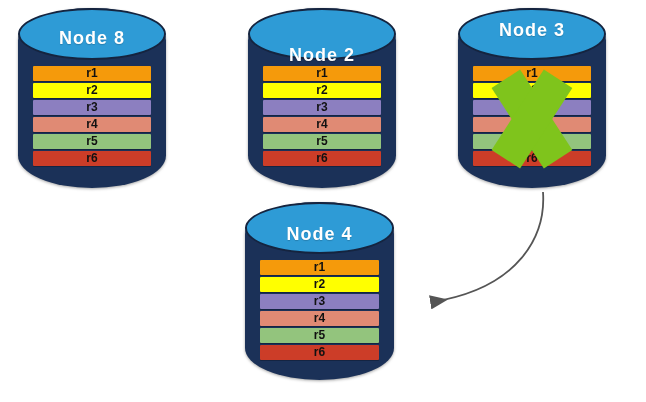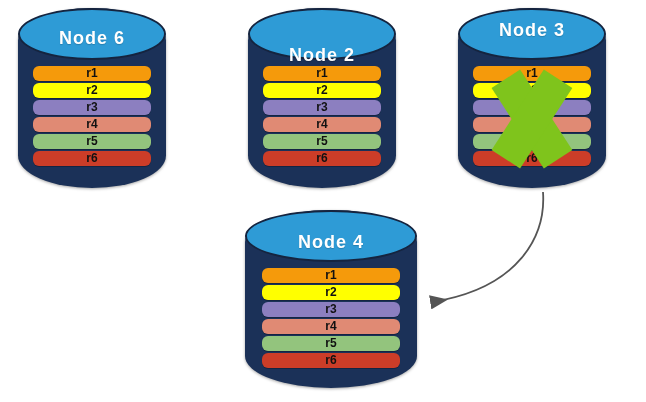--- a/index.html
+++ b/index.html
@@ -46,21 +46,21 @@
   }
   .rows{
     position:absolute;
     left:10%;
     width:80%;
     z-index:3;
   }
   .row{
     height:15px;
     margin-bottom:2px;
-    border-radius:6px;
+    border-radius:1px;
     text-align:center;
     color:#111111;
     font-weight:bold;
     font-size:12px;
     line-height:15px;
     box-shadow:0 1px 0 rgba(0,0,0,.25);
   }
   .row:last-child{margin-bottom:0;}
 
   .xmark{
@@ -83,21 +83,21 @@
   svg.arrow-layer{position:absolute;left:0;top:0;width:646px;height:402px;z-index:7;overflow:visible;}
 </style>
 </head>
 <body>
 
 <div id="stage">
 
   <div class="node" id="node1" style="left:18px;top:8px;width:148px;height:180px;">
     <div class="cyl-body"></div>
     <div class="cyl-top"></div>
-    <div class="cyl-title" style="top:20px;">Node  6</div>
+    <div class="cyl-title" style="top:20px;">Node  8</div>
     <div class="rows" style="top:58px;">
         <div class="row" style="background: rgb(245, 154, 11);">r1</div>
         <div class="row" style="background: rgb(255, 255, 0);">r2</div>
         <div class="row" style="background: rgb(140, 127, 192);">r3</div>
         <div class="row" style="background: rgb(224, 138, 116);">r4</div>
         <div class="row" style="background: rgb(147, 196, 125);">r5</div>
         <div class="row" style="background: rgb(204, 61, 40);">r6</div>
       </div>
   </div>
 
@@ -126,21 +126,21 @@
         <div class="row" style="background: rgb(224, 138, 116);">r4</div>
         <div class="row" style="background: rgb(147, 196, 125);">r5</div>
         <div class="row" style="background: rgb(204, 61, 40);">r6</div>
       </div>
     <div class="xmark" style="left:36px;top:42px;width:76px;height:138px;">
       <div class="bar b1"></div>
       <div class="bar b2"></div>
     </div>
   </div>
 
-  <div class="node" id="node4" style="left:245px;top:210px;width:172px;height:178px;">
+  <div class="node" id="node4" style="left:245px;top:202px;width:149px;height:178px;">
     <div class="cyl-body"></div>
     <div class="cyl-top"></div>
     <div class="cyl-title" style="top:22px;">Node  4</div>
     <div class="rows" style="top:58px;">
         <div class="row" style="background: rgb(245, 154, 11);">r1</div>
         <div class="row" style="background: rgb(255, 255, 0);">r2</div>
         <div class="row" style="background: rgb(140, 127, 192);">r3</div>
         <div class="row" style="background: rgb(224, 138, 116);">r4</div>
         <div class="row" style="background: rgb(147, 196, 125);">r5</div>
         <div class="row" style="background: rgb(204, 61, 40);">r6</div>

